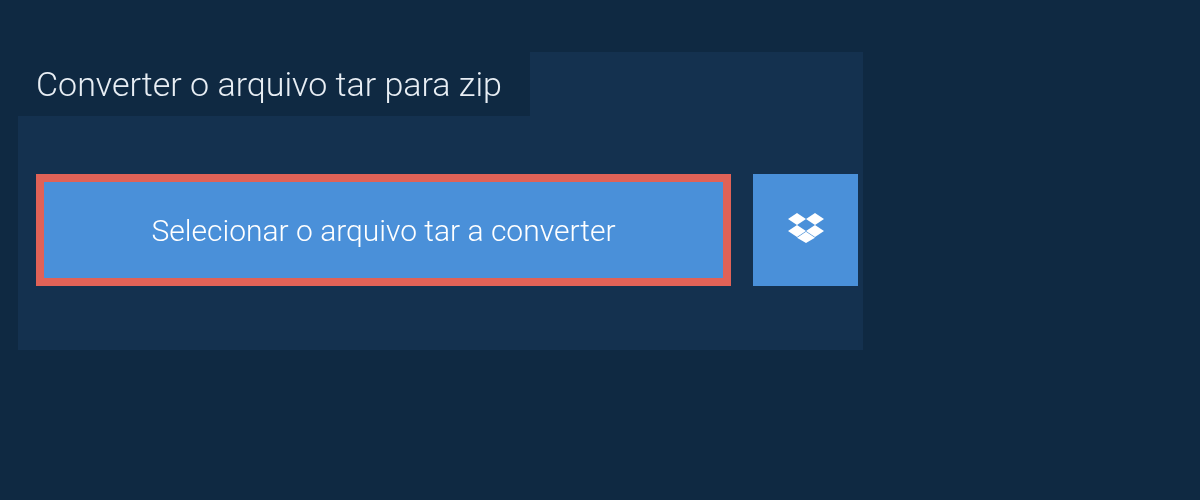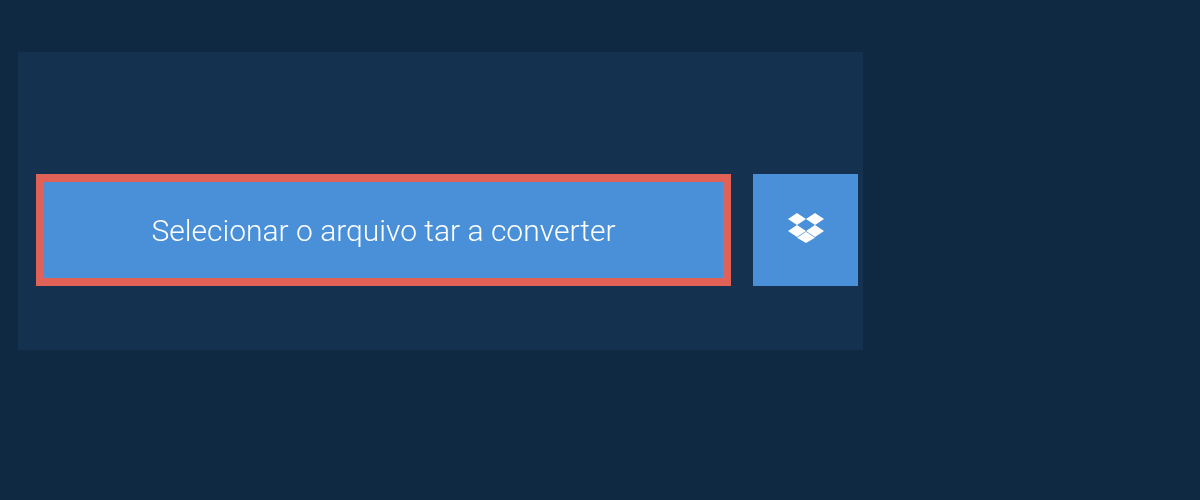--- a/index.html
+++ b/index.html
@@ -65,20 +65,23 @@
     .dropbox-button svg {
       width: 36px;
       height: 36px;
       fill: #ffffff;
     }
   </style>
 </head>
 <body>
 
 <div class="panel">
+  <div class="tab">
+    <span>Converter o arquivo tar para zip</span>
+  </div>
   <div class="button-row">
     <div class="select-button">
       <span>Selecionar o arquivo tar a converter</span>
     </div>
     <div class="dropbox-button">
       <span>
         <svg viewBox="0 0 24 24" xmlns="http://www.w3.org/2000/svg">
           <path d="M6 2L0 6l6 4-6 4 6 4 6-4 6 4 6-4-6-4 6-4-6-4-6 4-6-4zm6 4l6 4-6 4-6-4 6-4zm-6 12.5l6-4 6 4-6 3.5-6-3.5z"></path>
         </svg>
       </span>

